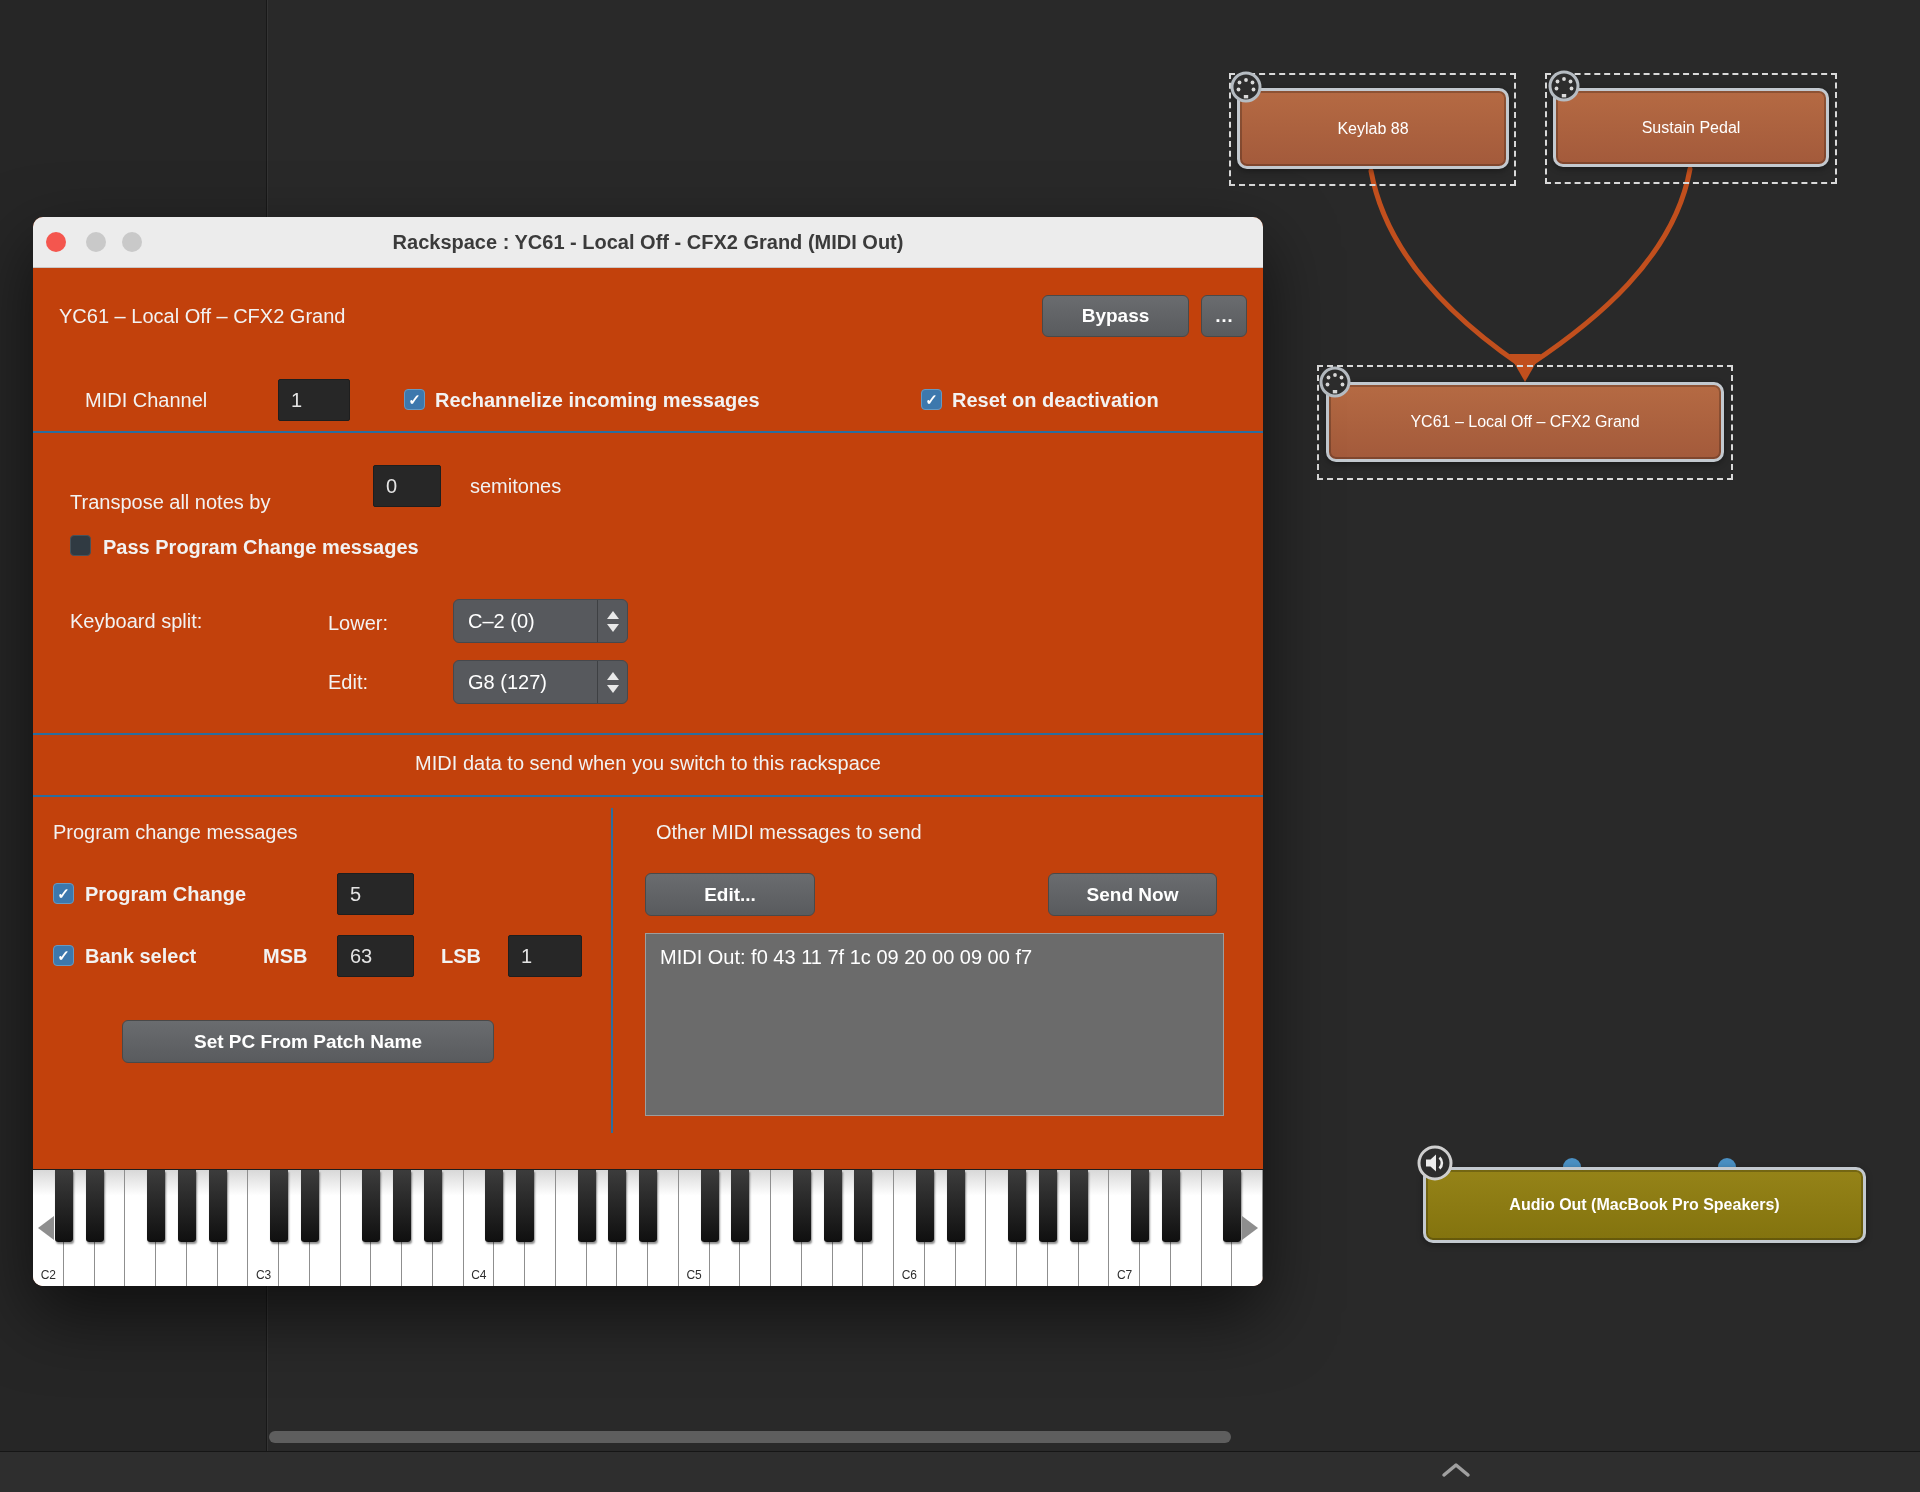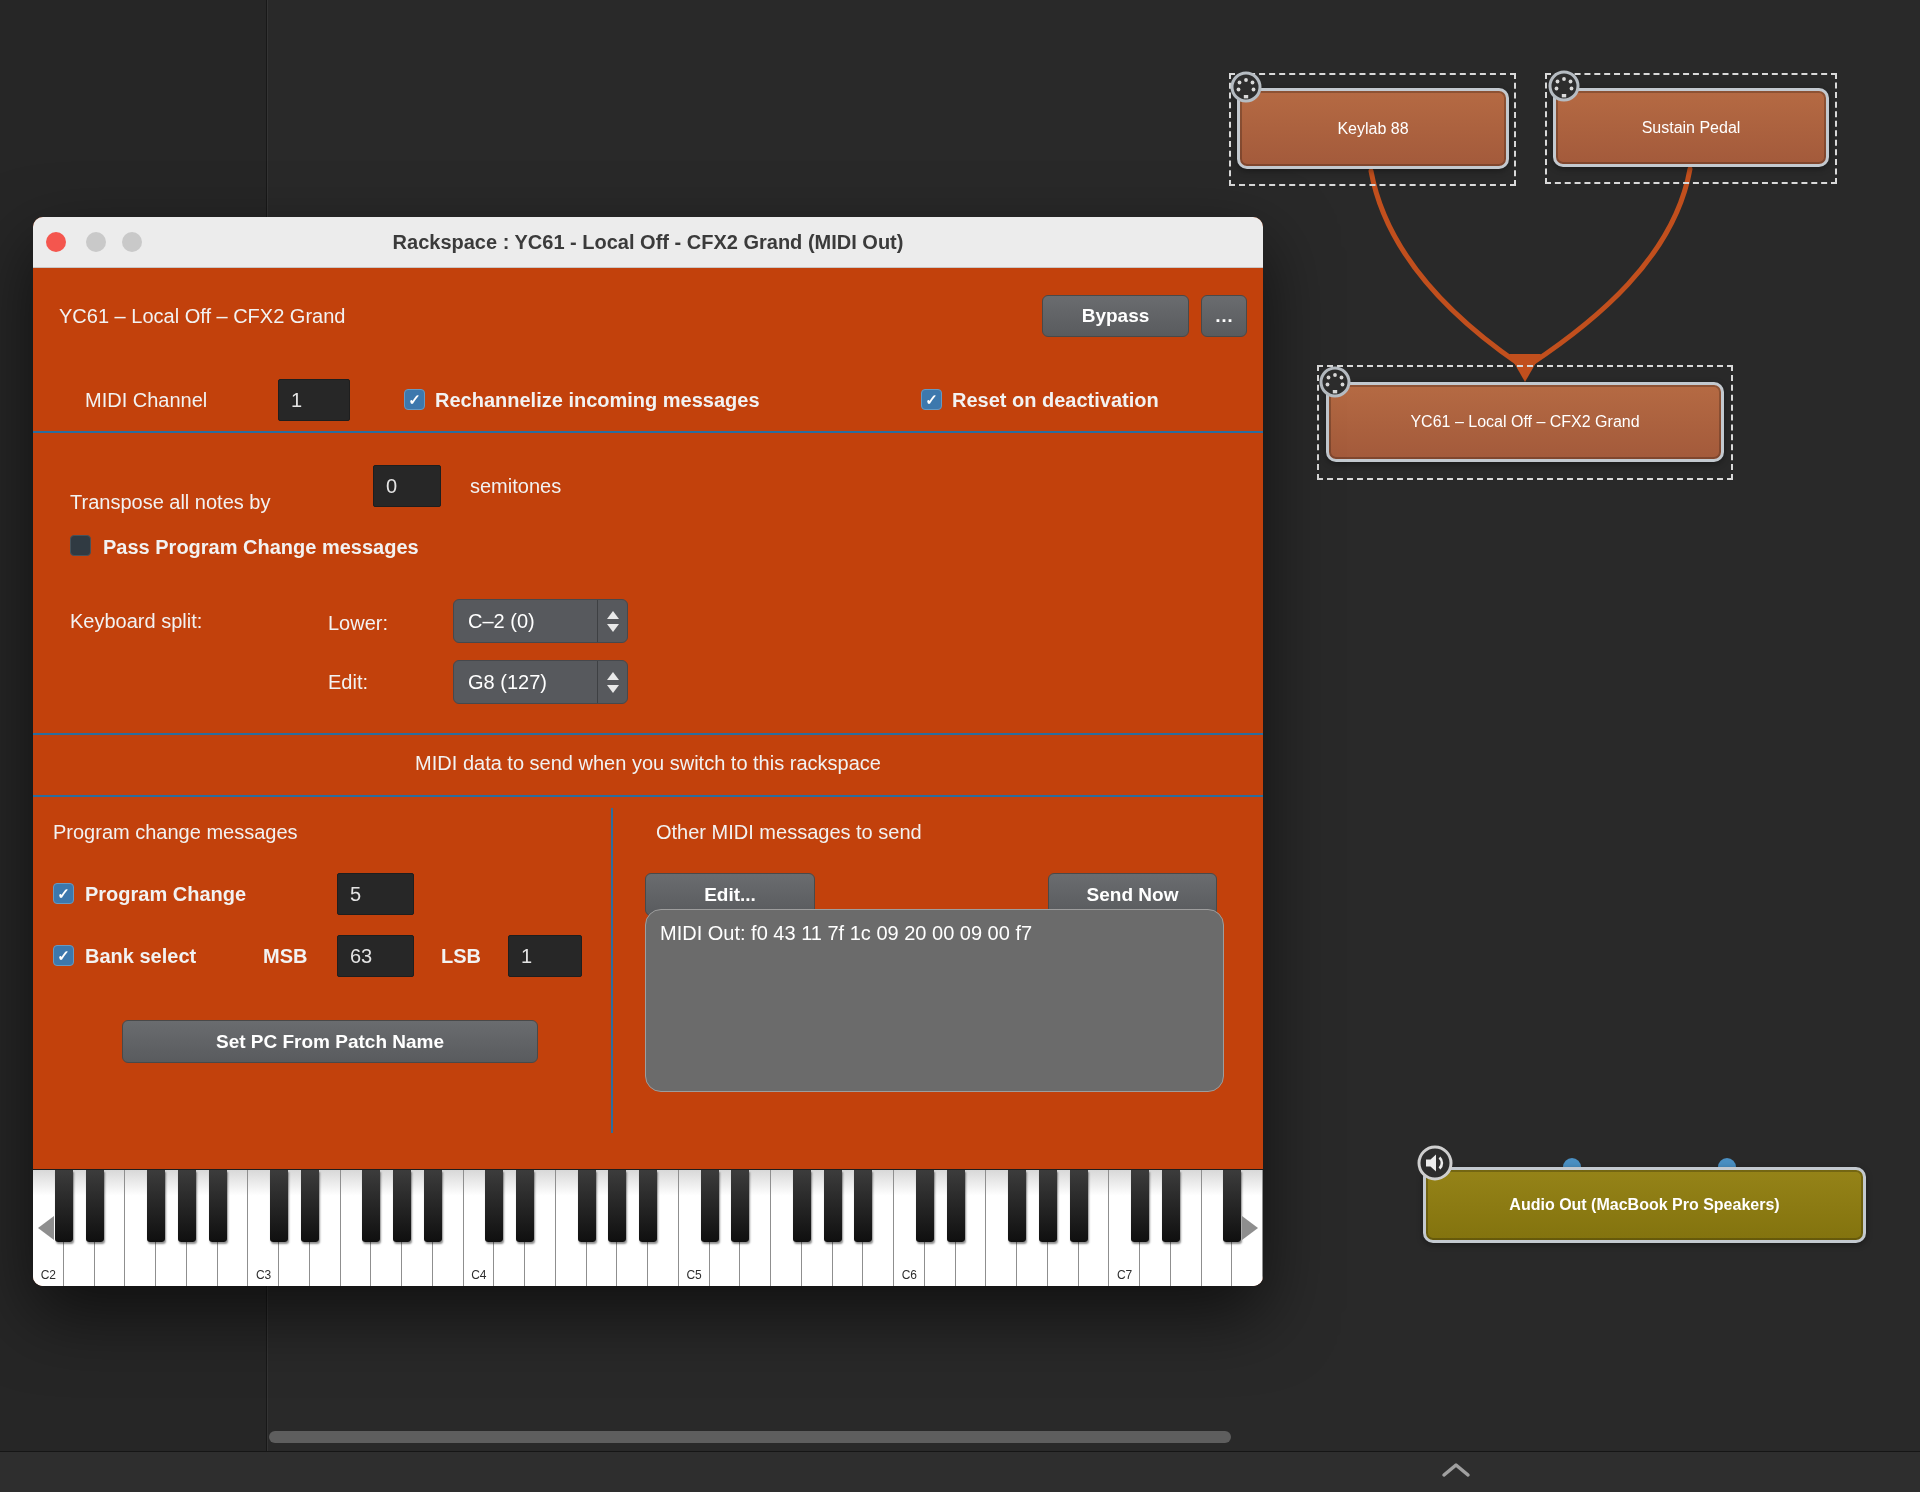--- a/index.html
+++ b/index.html
@@ -228,28 +228,28 @@
     <div class="dlabel bold" style="left:52px;top:664px;">Program Change</div>
     <div class="textbox" style="left:304px;top:656px;width:77px;height:42px;">5</div>
     <div class="checkbox checked" style="left:20px;top:728px;">
         <span>✓</span>
       </div>
     <div class="dlabel bold" style="left:52px;top:726px;">Bank select</div>
     <div class="dlabel bold" style="left:230px;top:726px;">MSB</div>
     <div class="textbox" style="left:304px;top:718px;width:77px;height:42px;">63</div>
     <div class="dlabel bold" style="left:408px;top:726px;">LSB</div>
     <div class="textbox" style="left:475px;top:718px;width:74px;height:42px;">1</div>
-    <div class="btn" style="left:89px;top:803px;width:416px;height:43px;">Set PC From Patch Name</div>
+    <div class="btn" style="left:89px;top:803px;width:372px;height:43px;">Set PC From Patch Name</div>
 
     <div class="vline-blue" style="left:578px;top:591px;height:325px;"></div>
 
     <div class="dlabel" style="left:623px;top:602px;">Other MIDI messages to send</div>
     <div class="btn" style="left:612px;top:656px;width:170px;height:43px;">Edit...</div>
     <div class="btn" style="left:1015px;top:656px;width:169px;height:43px;">Send Now</div>
-    <div class="miditext" style="left:612px;top:692px;width:579px;height:183px;border-radius:16px;">MIDI Out: f0 43 11 7f 1c 09 20 00 09 00 f7</div>
+    <div class="miditext" style="left:612px;top:716px;width:579px;height:183px;">MIDI Out: f0 43 11 7f 1c 09 20 00 09 00 f7</div>
 
     <div id="piano">
       <div class="kb-arrow left"></div>
       <div class="kb-arrow right"></div>
     <div class="white-key" style="left: 0px; width: 30.75px;"></div>
         <div class="white-key" style="left: 30.75px; width: 30.75px;"></div>
         <div class="white-key" style="left: 61.5px; width: 30.75px;"></div>
         <div class="white-key" style="left: 92.25px; width: 30.75px;"></div>
         <div class="white-key" style="left: 123px; width: 30.75px;"></div>
         <div class="white-key" style="left: 153.75px; width: 30.75px;"></div>

